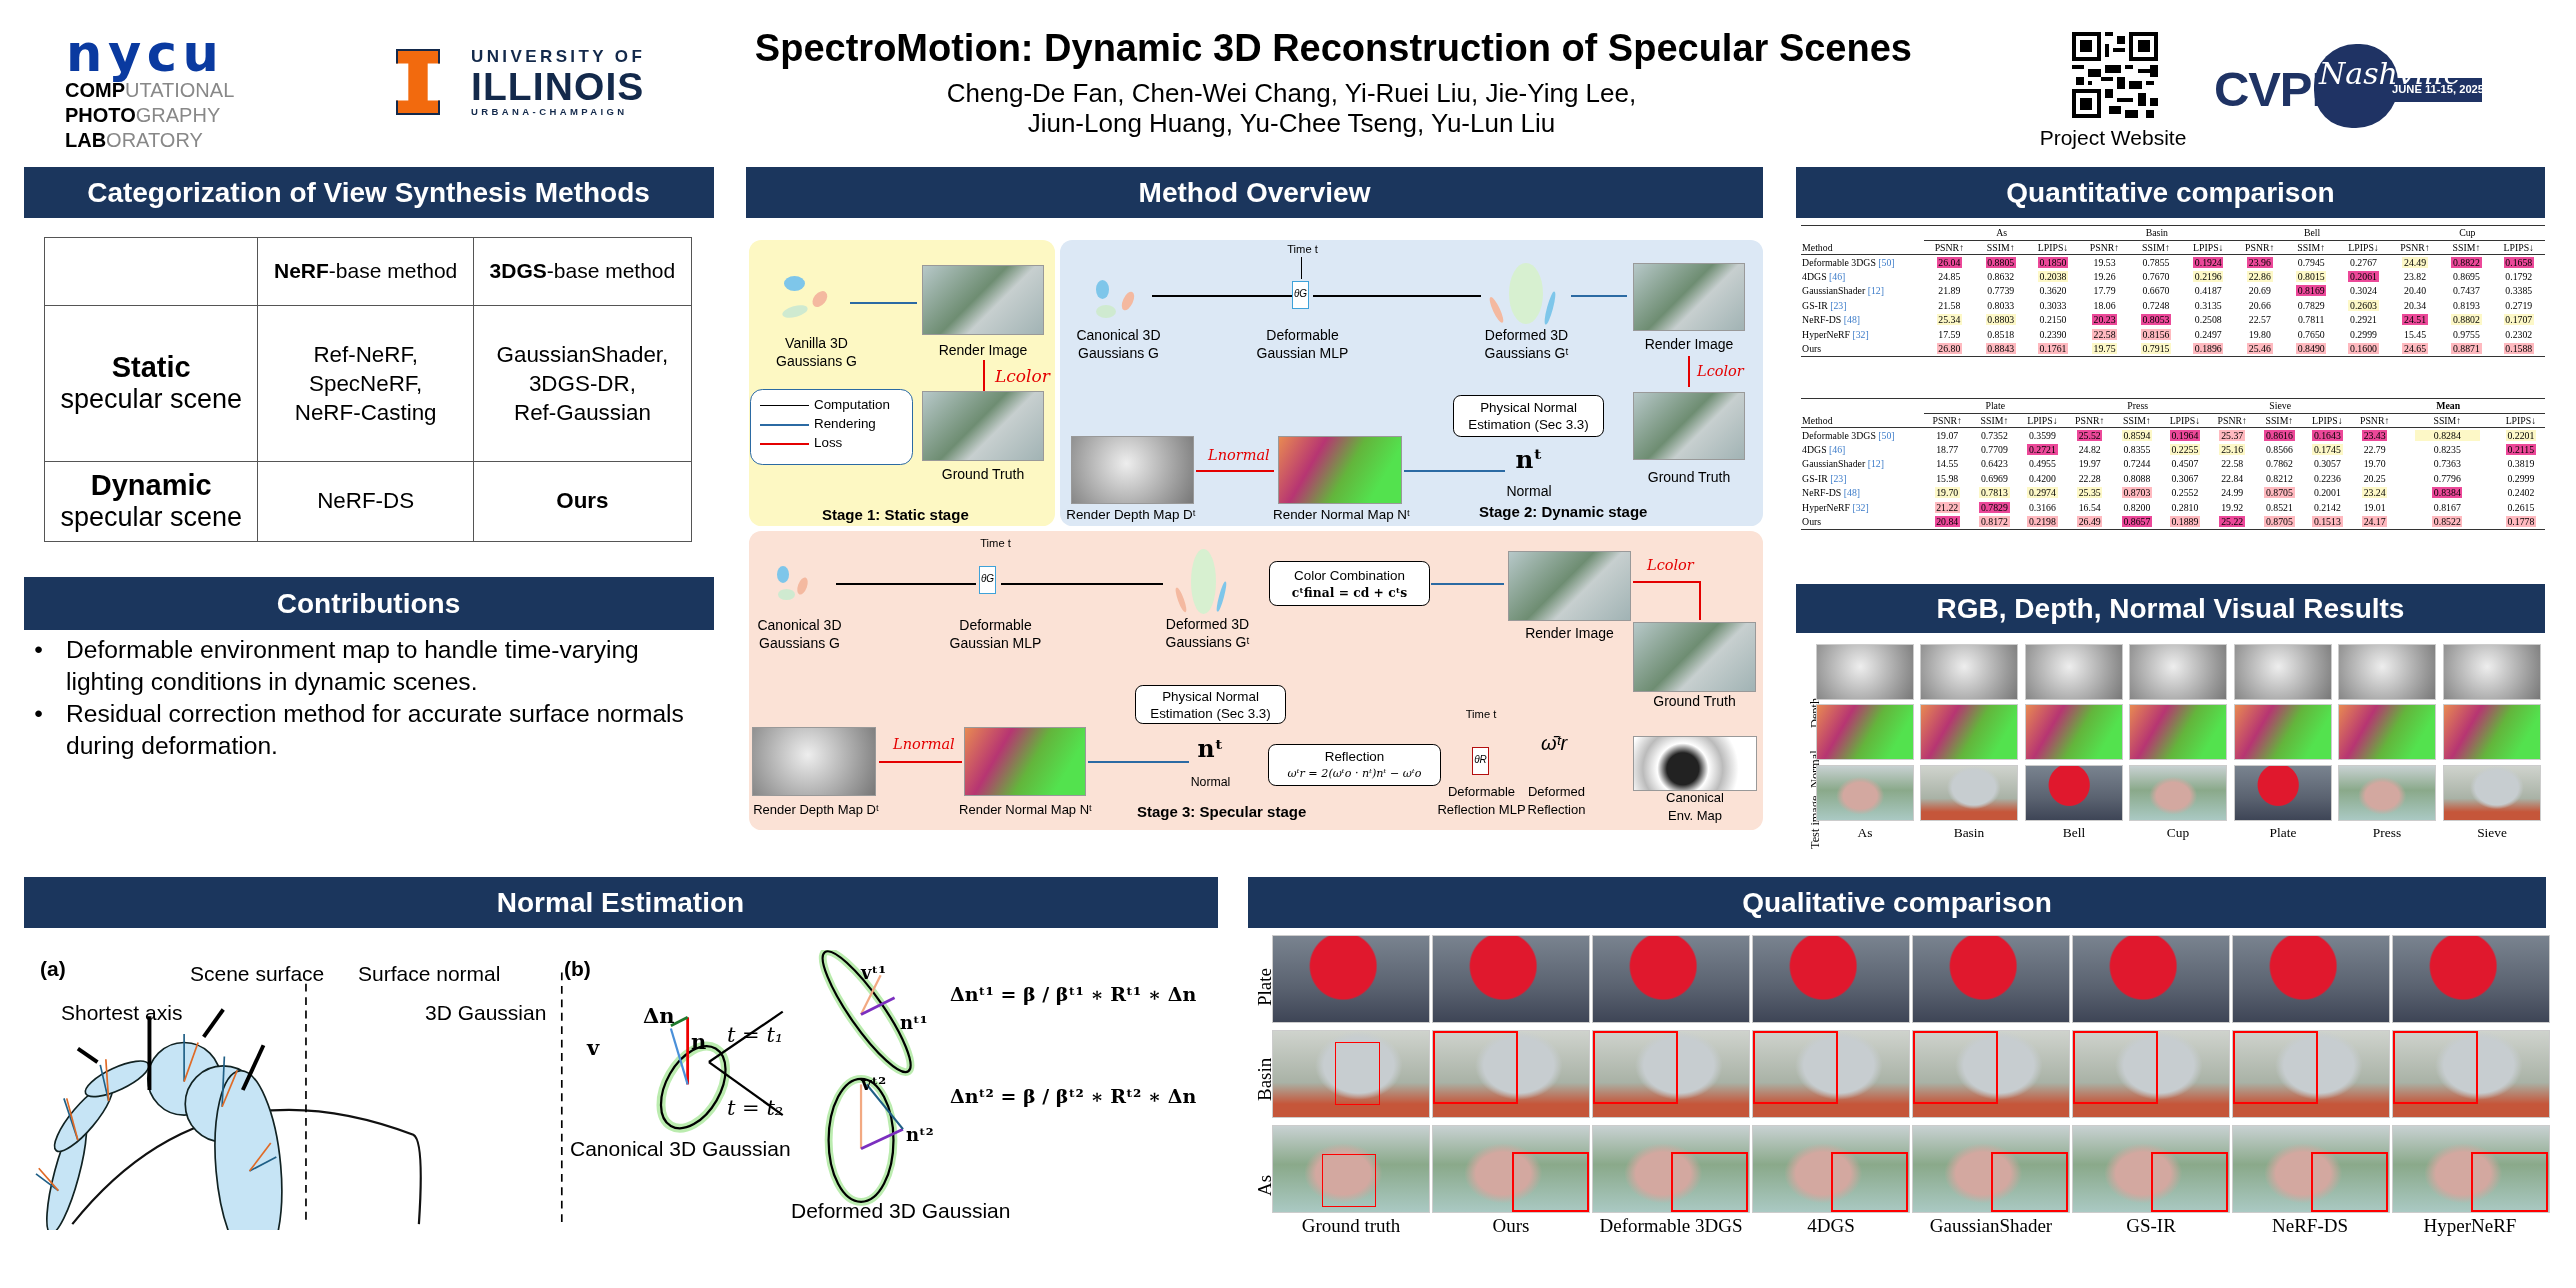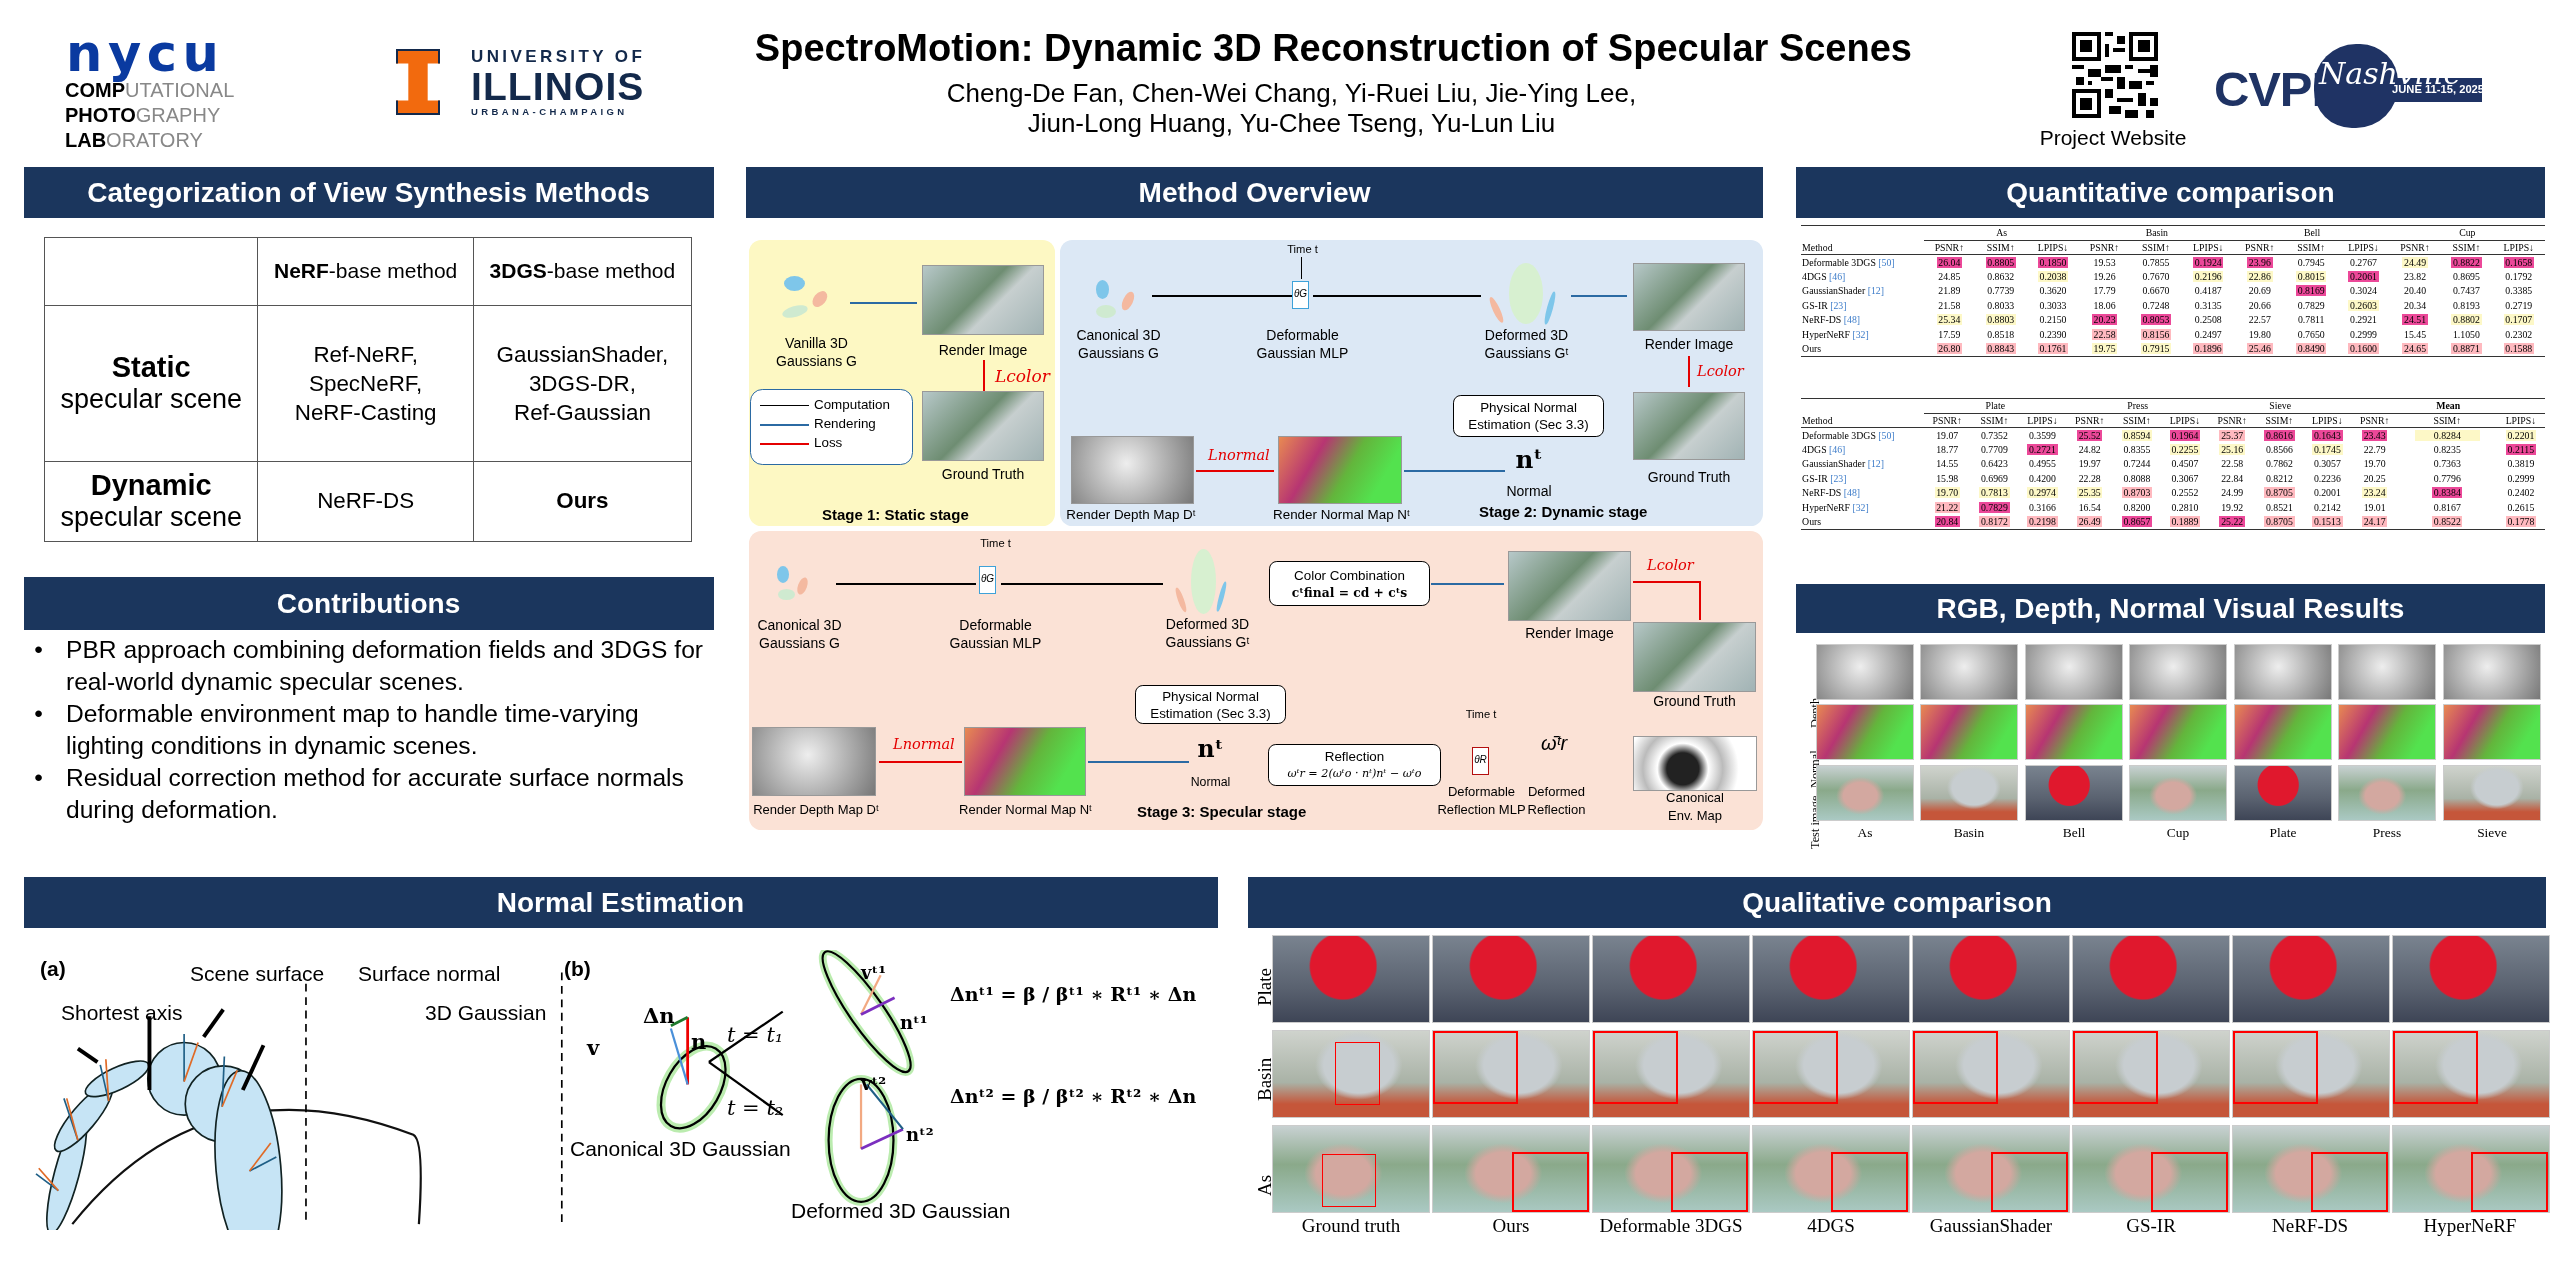--- a/index.html
+++ b/index.html
@@ -155,21 +155,20 @@
   <tr style="height:78px">
     <td style="font-size:27px;line-height:31px"><b style="font-size:29px">Dynamic</b><br><span>specular scene</span></td>
     <td style="font-size:22.4px">NeRF-DS</td>
     <td style="font-size:22.4px;font-weight:bold">Ours</td>
   </tr>
 </tbody>
   </table>
 
 <div class="hdr" style="left:23.5px;top:577px;width:690px;height:53px">Contributions</div>
 <ul class="abs" id="contrib">
-  <li>PBR approach combining deformation fields and 3DGS for real-world dynamic specular scenes.</li>
   <li>Deformable environment map to handle time-varying lighting conditions in dynamic scenes.</li>
   <li>Residual correction method for accurate surface normals during deformation.</li>
 </ul>
 
 <div class="hdr" style="left:746px;top:167px;width:1017px;height:51px">Method Overview</div>
 
 <div class="stage" style="left:749px;top:240px;width:306px;height:286px;background:#fdf8c3"></div>
 <div class="ell" style="left:784px;top:276px;width:21px;height:15px;background:#7ec6ea"></div>
 <div class="ell" style="left:811px;top:293px;width:18px;height:12.3px;background:#f4b9a0;transform:rotate(-50deg)"></div>
 <div class="ell" style="left:782px;top:306px;width:26px;height:11.2px;background:#cfead0;transform:rotate(-15deg)"></div>
@@ -391,21 +390,21 @@
         <td><span class="" style="padding:0 1.7px">17.59</span></td>
         <td><span class="" style="padding:0 1.7px">0.8518</span></td>
         <td><span class="" style="padding:0 1.7px">0.2390</span></td>
         <td><span class="c1" style="padding:0 1.7px">22.58</span></td>
         <td><span class="c1" style="padding:0 1.7px">0.8156</span></td>
         <td><span class="" style="padding:0 1.7px">0.2497</span></td>
         <td><span class="" style="padding:0 1.7px">19.80</span></td>
         <td><span class="" style="padding:0 1.7px">0.7650</span></td>
         <td><span class="" style="padding:0 1.7px">0.2999</span></td>
         <td><span class="" style="padding:0 1.7px">15.45</span></td>
-        <td><span class="" style="padding:0 1.7px">1.1050</span></td>
+        <td><span class="" style="padding:0 1.7px">0.9755</span></td>
         <td><span class="" style="padding:0 1.7px">0.2302</span></td>
       </tr>
       <tr class="bot">
         <td><span>Ours</span> <span class="rf"></span></td>
         <td><span class="c1" style="padding:0 1.7px">26.80</span></td>
         <td><span class="c1" style="padding:0 1.7px">0.8843</span></td>
         <td><span class="c1" style="padding:0 1.7px">0.1761</span></td>
         <td><span class="c3" style="padding:0 1.7px">19.75</span></td>
         <td><span class="c3" style="padding:0 1.7px">0.7915</span></td>
         <td><span class="c1" style="padding:0 1.7px">0.1896</span></td>

